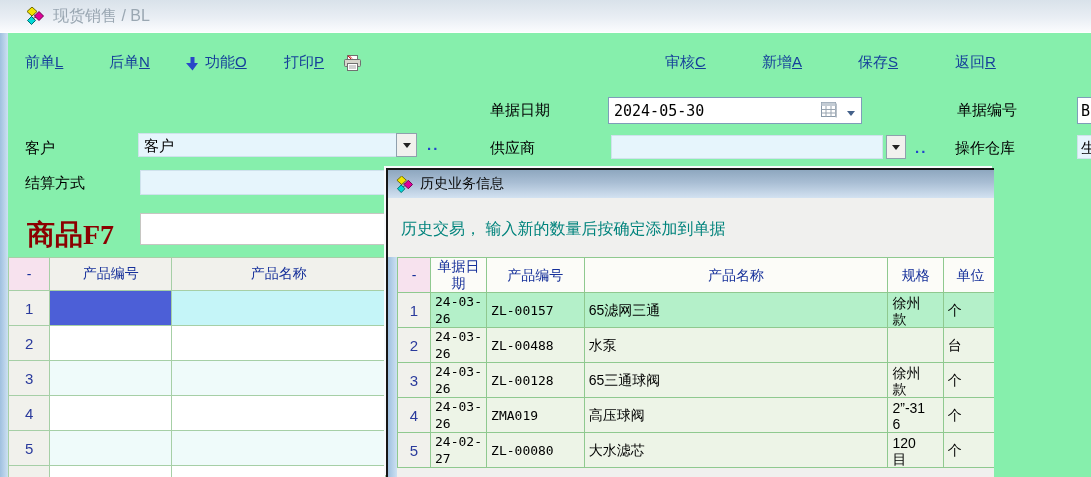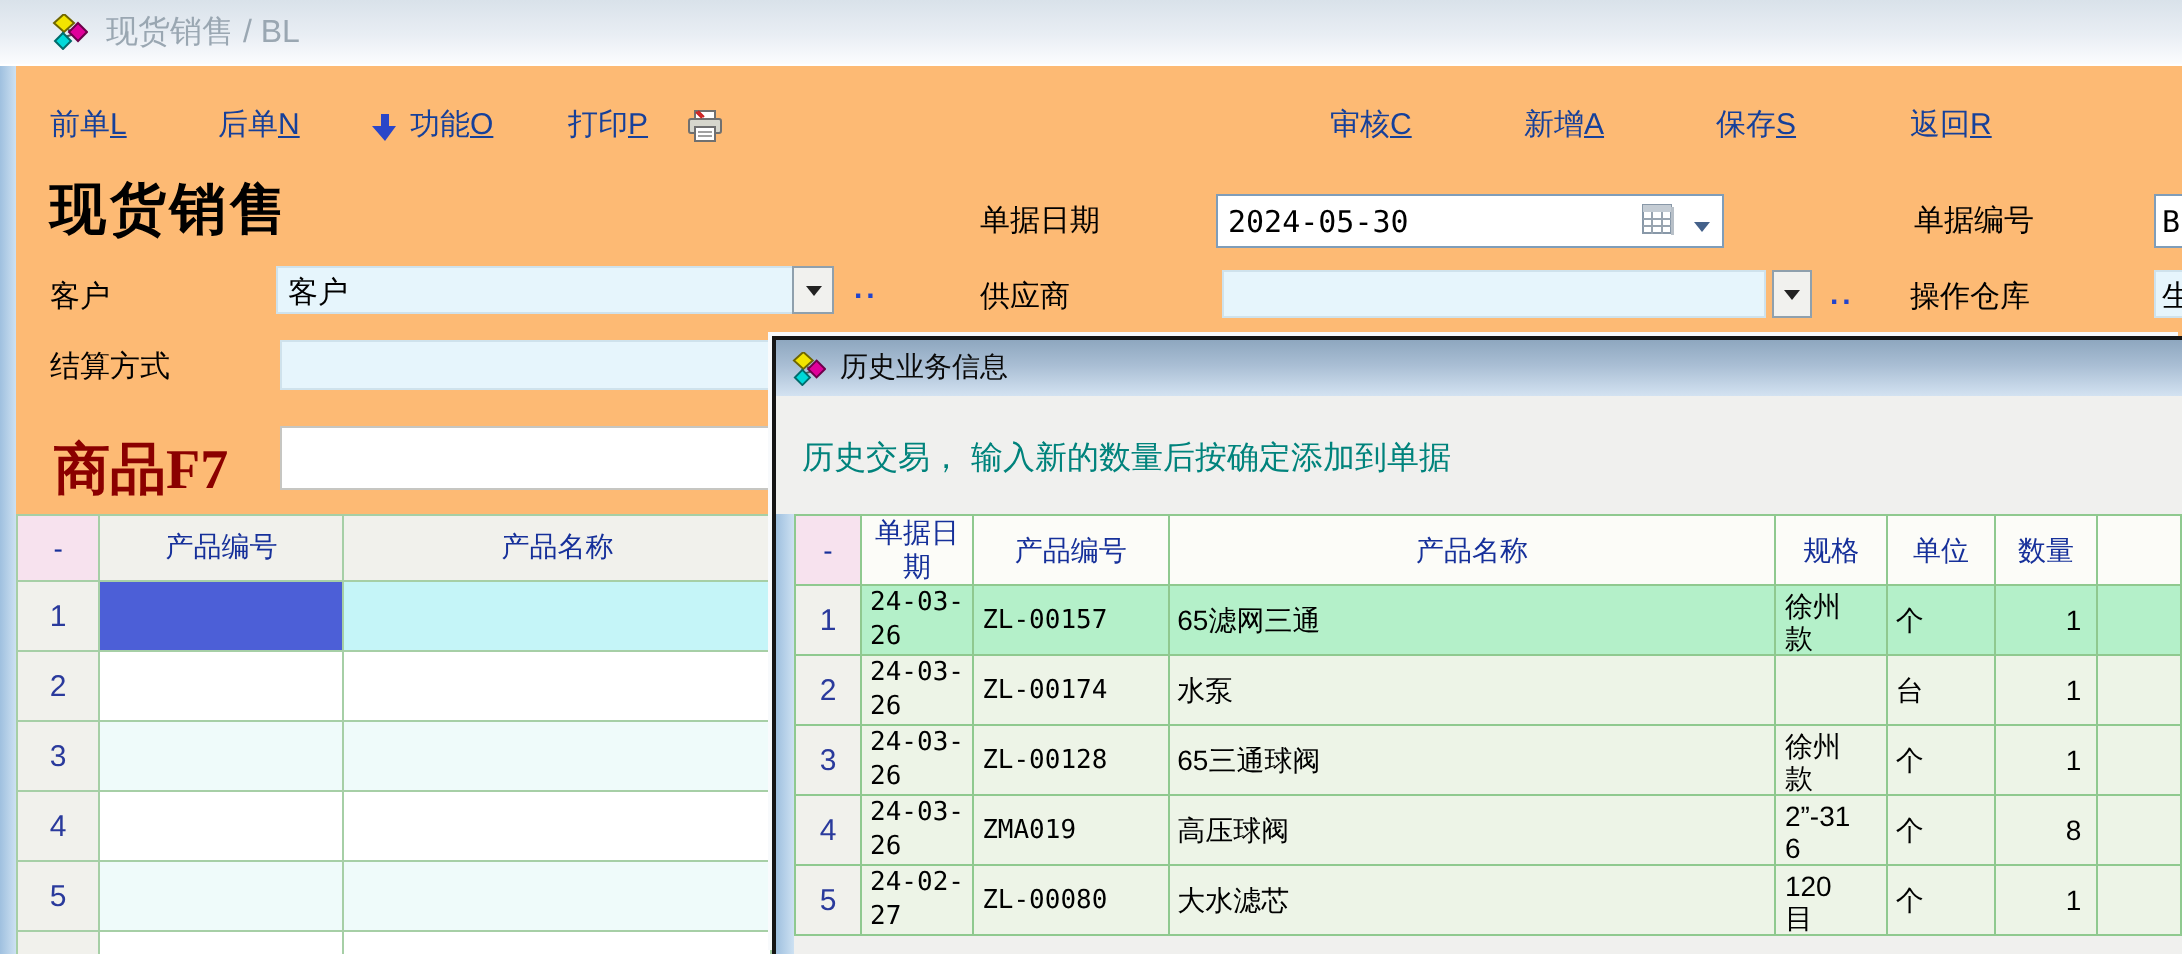--- a/index.html
+++ b/index.html
@@ -1,17 +1,17 @@
 <!DOCTYPE html>
 <html><head>
 <meta charset="utf-8">
 <style>
   * { margin:0; padding:0; box-sizing:border-box; }
   body { background:#c0c0c0; font-family:"Liberation Sans", sans-serif; }
-  .screen { position:relative; width:1091px; height:477px; background:#fdba74; overflow:hidden; }
+  .screen { position:relative; width:1091px; height:477px; background:#86efac; overflow:hidden; }
 
   
   .titlebar { position:absolute; left:0; top:0; width:1091px; height:33px;
     background:linear-gradient(180deg,#d9e2ea 0%,#e9eef4 55%,#fbfcfe 100%);
     border-bottom:1px solid #ffffff;
     display:flex; align-items:center; padding-left:26px; gap:9px;
     color:#9aa7b2; font-size:16px; }
   .left-strip { position:absolute; left:0; top:33px; width:8px; height:444px;
     background:linear-gradient(90deg,#9fc0df,#cde1f2); }
 
@@ -38,21 +38,21 @@
   .main-grid { position:absolute; left:8px; top:257px; width:378px; height:220px; overflow:hidden; }
   .main-grid table { border-collapse:collapse; table-layout:fixed; }
   .main-grid td { border:1px solid #a6cfa6; height:35px; font-size:14px; overflow:hidden; }
   .main-grid tr.hdr td { height:33px; background:#f1f1ec; color:#16309a; text-align:center; }
   .main-grid td.numc { background:#f1f1ec; color:#2a3a9c; text-align:center; font-size:15px; }
   .main-grid tr.hdr td.pink { background:#f7e2ee; }
   .c-w { background:#ffffff; } .c-cy { background:#effbfa; }
   .c-sel { background:#4c5fd7; } .c-hl { background:#c5f5f8; }
 
   
-  .popup { position:absolute; left:386px; top:168px; width:705px; height:309px;
+  .popup { position:absolute; left:386px; top:168px; width:608px; height:309px;
     background:#f0f0ee; border-top:2px solid #151515; border-left:2px solid #151515;
     box-shadow:-2px -2px 0 #f8fafc; overflow:hidden; }
   .popup-titlebar { position:absolute; left:0; top:0; width:703px; height:28px;
     background:linear-gradient(180deg,#8ea7bf 0%,#a9bed4 45%,#d3e2f1 100%);
     display:flex; align-items:center; padding-left:8px; gap:7px;
     color:#0a0a0a; font-size:14px; }
   .popup-msg { position:absolute; left:13px; top:49px; color:#00837c; font-size:16px; white-space:nowrap; }
   .popup-strip { position:absolute; left:0; top:87px; width:9px; height:222px;
     background:linear-gradient(90deg,#9fc0df,#cde1f2); }
   .hist-grid { position:absolute; left:9px; top:87px; width:694px; height:222px; overflow:hidden; }
@@ -97,21 +97,20 @@
     <rect x="4.5" y="8.5" width="10" height="7" fill="#ffffff" stroke="#707070"></rect>
     <line x1="6" y1="11" x2="13" y2="11" stroke="#a0a0a0"></line>
     <line x1="6" y1="13" x2="13" y2="13" stroke="#a0a0a0"></line>
     <path d="M5 1 l3 3 M6 0.5 l3 3" stroke="#cc2222"></path>
   </svg>
   <span class="tb-link" style="left:665px"><span>审核</span><u>C</u></span>
   <span class="tb-link" style="left:762px"><span>新增</span><u>A</u></span>
   <span class="tb-link" style="left:858px"><span>保存</span><u>S</u></span>
   <span class="tb-link" style="left:955px"><span>返回</span><u>R</u></span>
 
-  <div class="page-title">现货销售</div>
 
   <span class="lbl" style="left:490px;top:101px">单据日期</span>
   <div class="field f-white mono" style="left:608px;top:97px;width:254px;height:27px;padding:4px 0 0 5px;font-size:15px">
     <span>2024-05-30</span>
     <svg style="position:absolute;right:24px;top:4px" width="16" height="16" viewBox="0 0 16 16">
       <rect x="0.5" y="0.5" width="14" height="14" fill="#ffffff" stroke="#8898a8"></rect>
       <rect x="0.5" y="0.5" width="14" height="3.5" fill="#c4ccd4"></rect>
       <path d="M0.5 7.5 h14 M0.5 11 h14 M5 4 v11 M10 4 v11" stroke="#98a4b0" fill="none"></path>
       <rect x="14.5" y="1.5" width="1.5" height="14" fill="#b8c0c8"></rect>
     </svg>
@@ -233,21 +232,21 @@
           <td class="code">ZL-00157</td>
           <td>65滤网三通</td>
           <td class="spec">徐州款</td>
           <td>个</td>
           <td class="qty">1</td>
           <td></td>
         </tr>
         <tr>
           <td class="numc">2</td>
           <td class="date">24-03-26</td>
-          <td class="code">ZL-00174</td>
+          <td class="code">ZL-00488</td>
           <td>水泵</td>
           <td class="spec"></td>
           <td>台</td>
           <td class="qty">1</td>
           <td></td>
         </tr>
         <tr>
           <td class="numc">3</td>
           <td class="date">24-03-26</td>
           <td class="code">ZL-00128</td>

